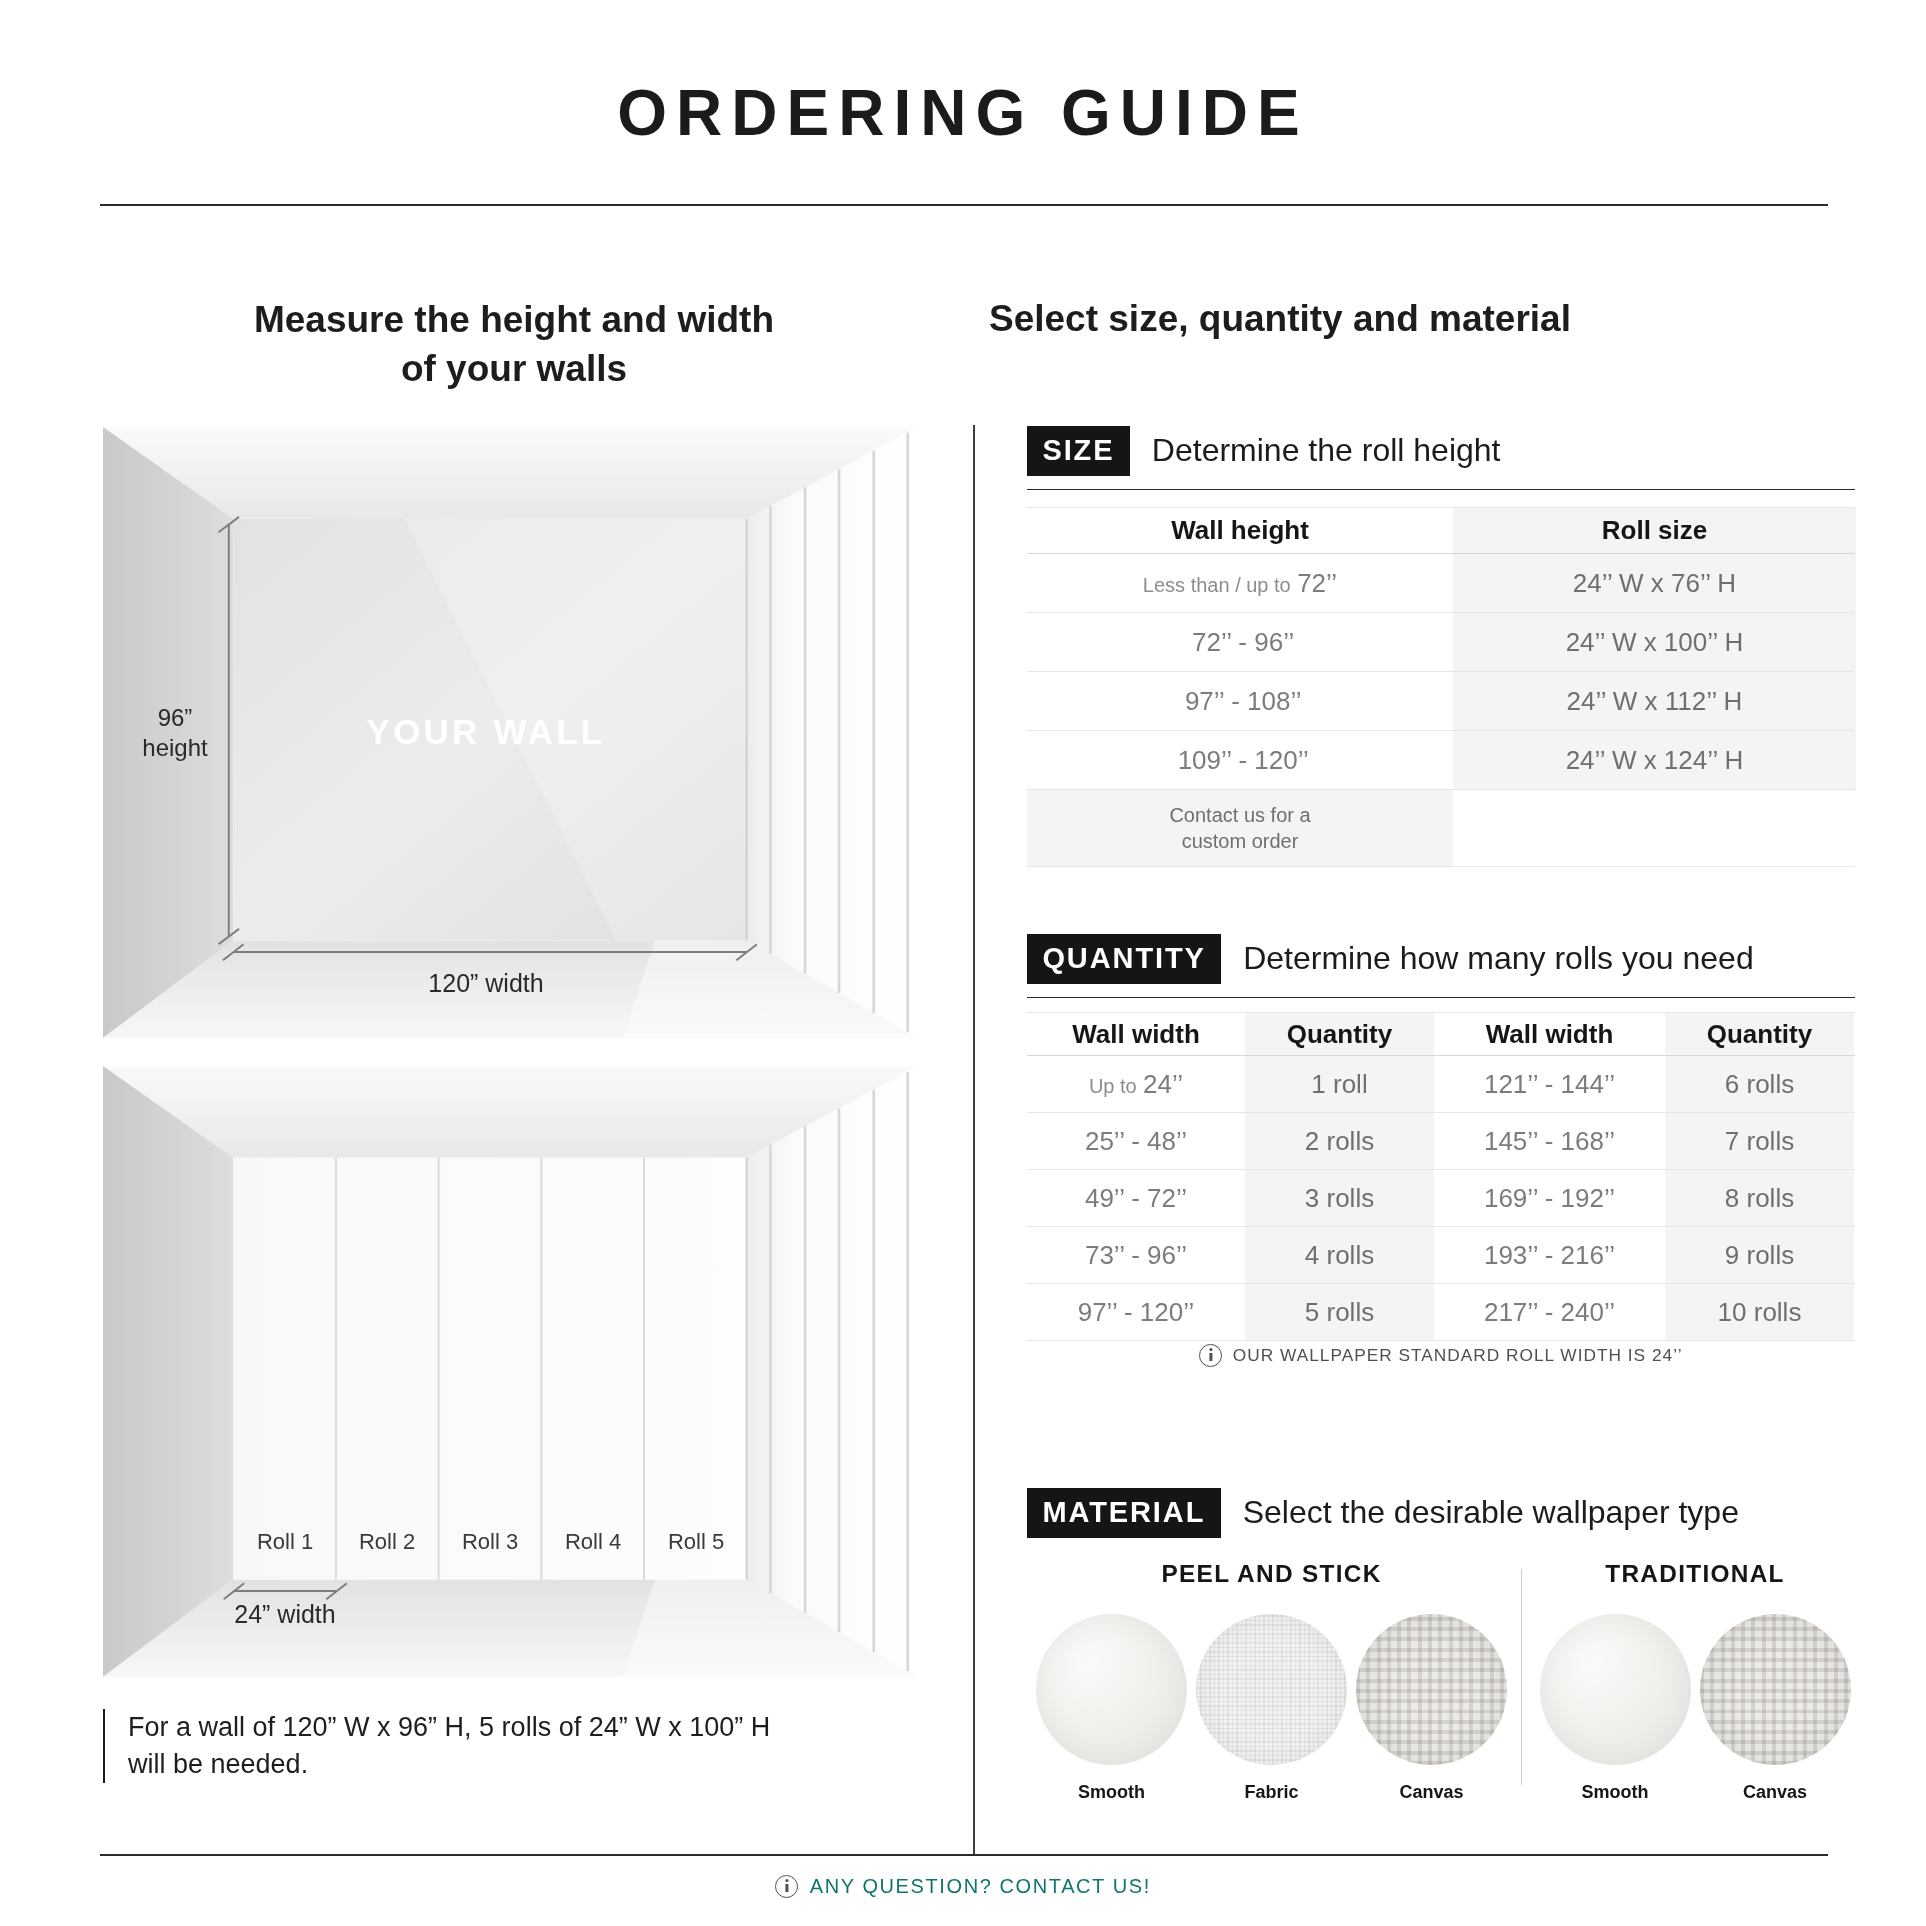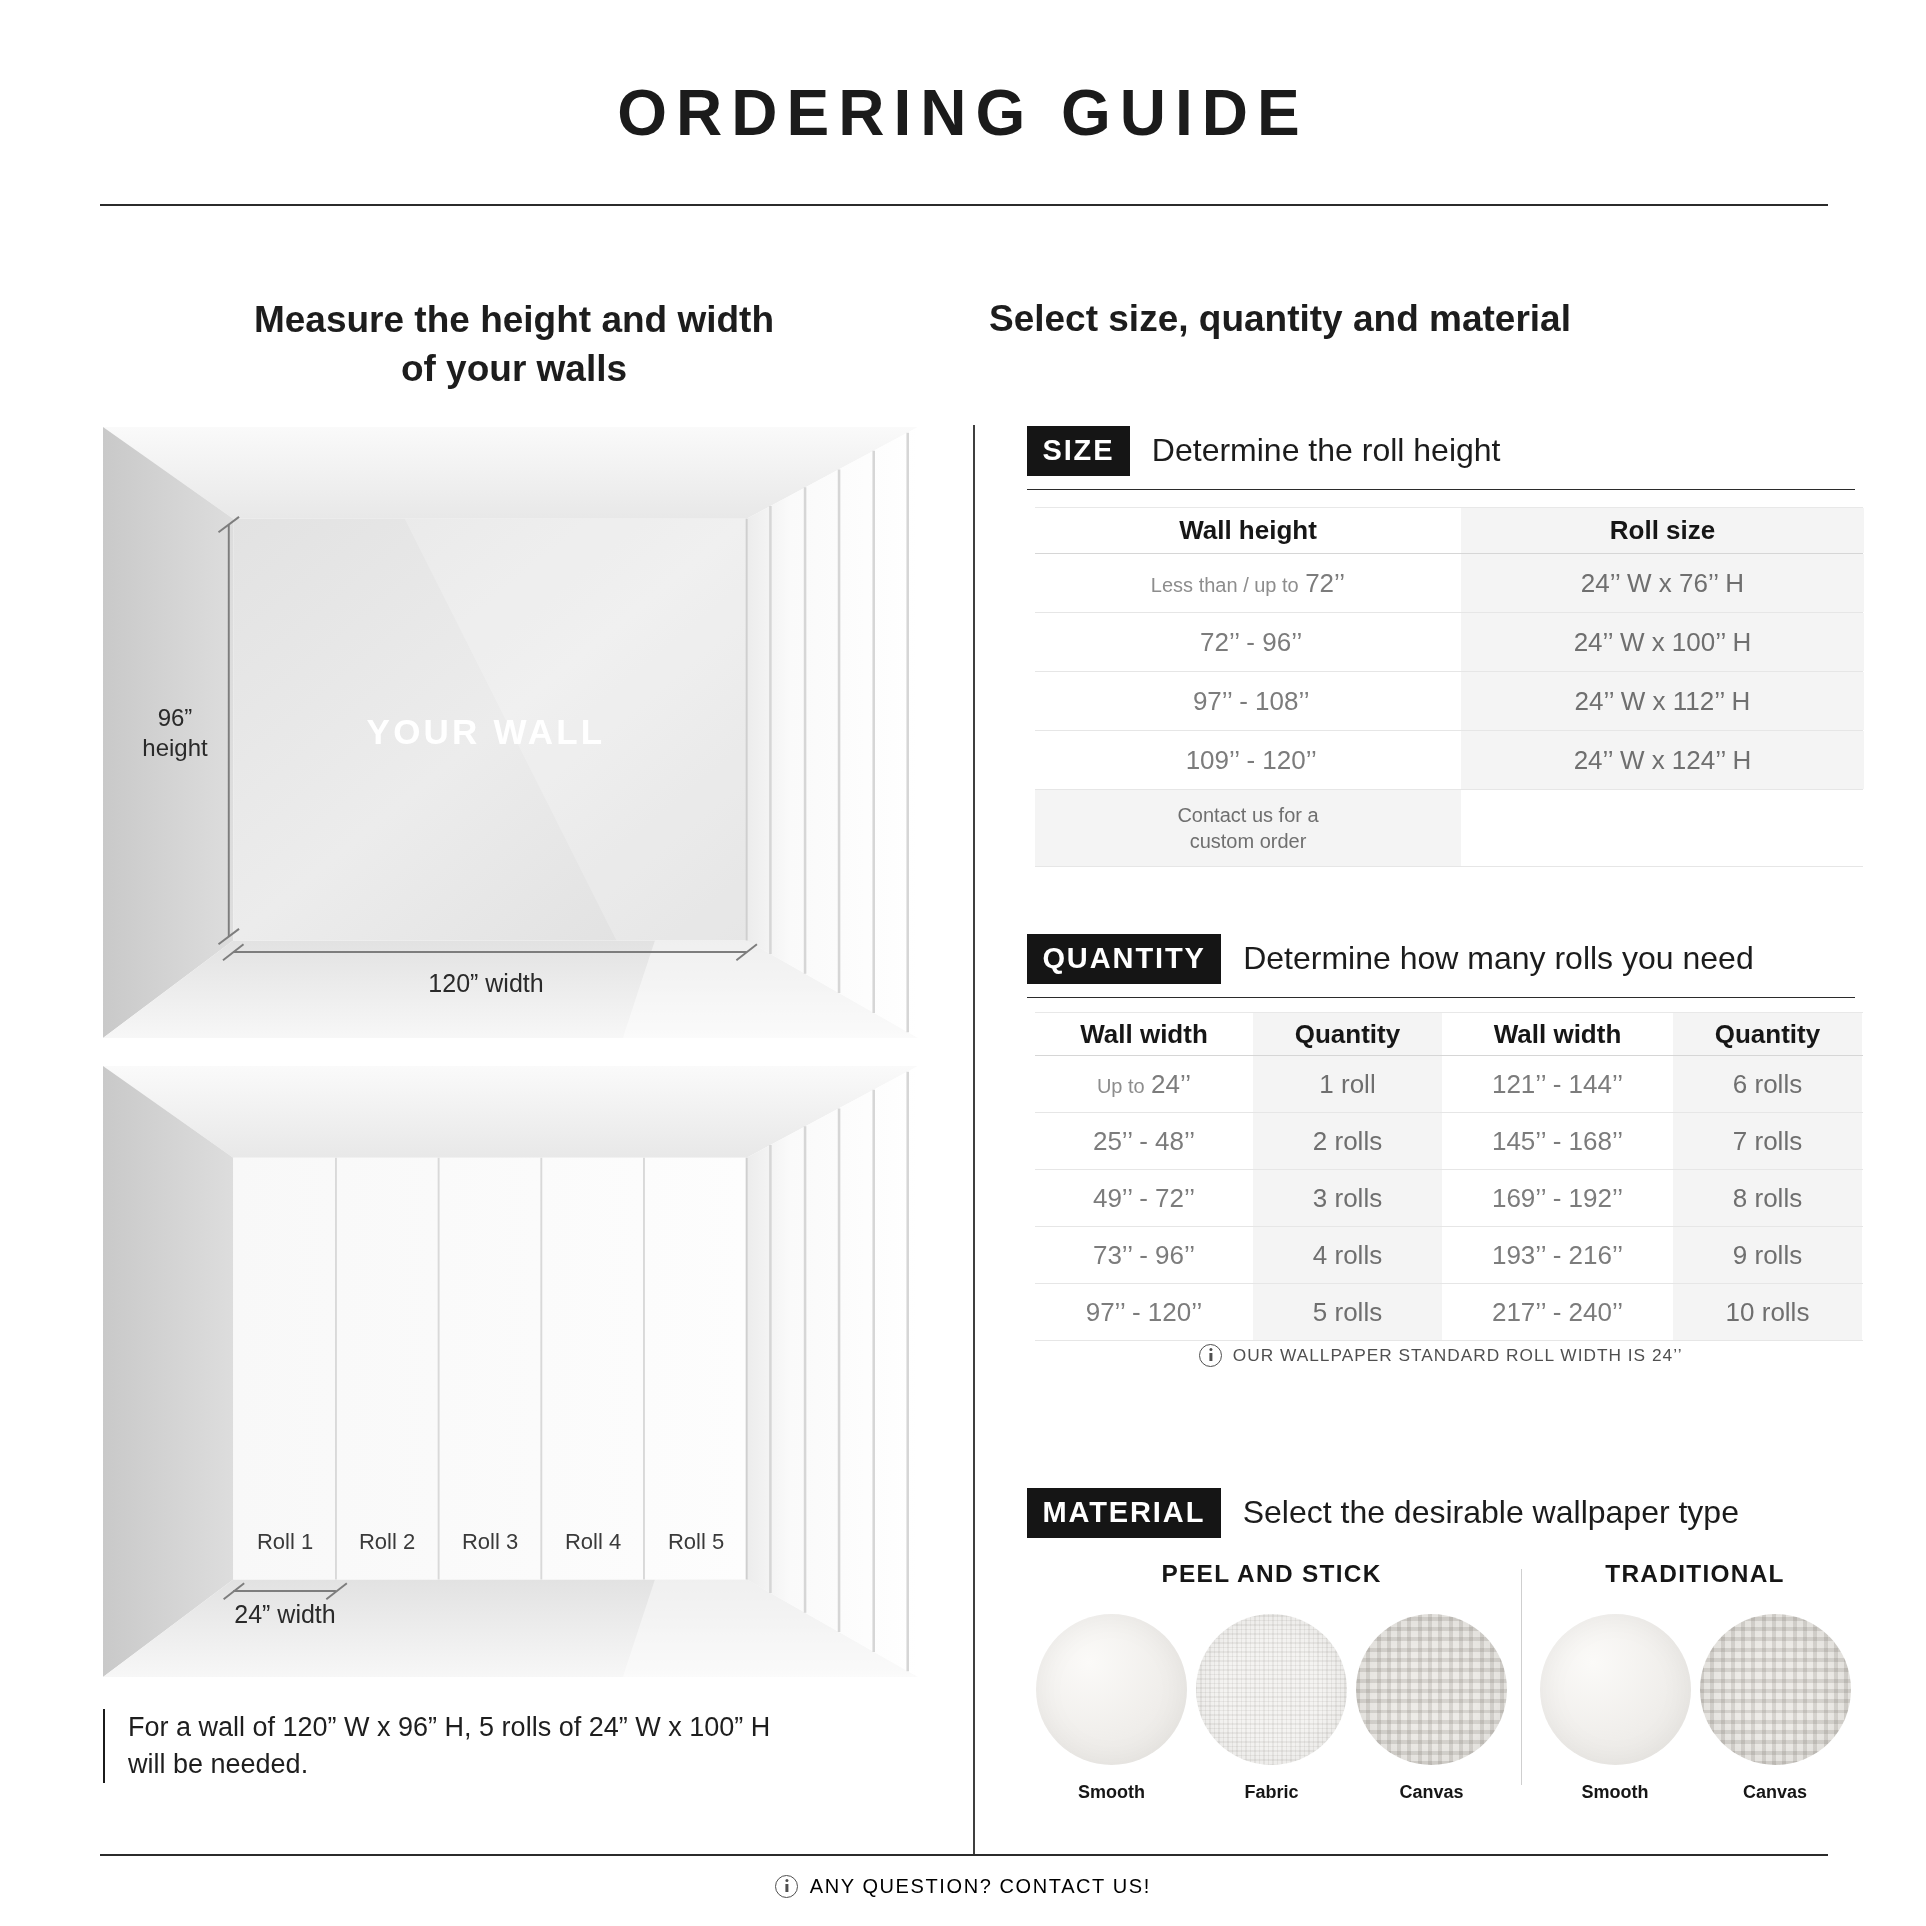--- a/index.html
+++ b/index.html
@@ -29,33 +29,33 @@
   .roll-label{position:absolute;top:476px;transform:translate(-50%,-50%);font-size:22px;color:#3a3a3a;}
 
   
   .example{position:absolute;left:103px;top:1709px;border-left:2.6px solid #1b1b1b;
     padding-left:23px;font-size:27px;line-height:37px;color:#1e1e1e;}
 
   
   .col-divider{position:absolute;left:973px;top:425px;width:1.9px;height:1430px;background:#3f3f3f;}
   .footer-rule{position:absolute;left:100px;top:1854px;width:1728px;height:1.9px;background:#2b2b2b;}
   .footer-note{position:absolute;left:0;top:1875px;width:1926px;display:flex;align-items:center;
-    justify-content:center;gap:11.6px;font-size:20px;letter-spacing:1.6px;color:#000000;}
+    justify-content:center;gap:11.6px;font-size:20px;letter-spacing:1.6px;color:#0f766e;}
 
   
   .right-col{position:absolute;left:1027px;top:0;width:828px;height:1926px;}
   .sec-head{position:absolute;left:0;width:828px;display:flex;align-items:center;gap:22px;}
   .sec-head.ruled{border-bottom:1.9px solid #2b2b2b;padding-bottom:13px;}
   #size-head{top:426px;} #qty-head{top:934px;} #mat-head{top:1488px;}
   .badge{background:#151515;color:#ffffff;font-size:29px;font-weight:700;letter-spacing:1.9px;
     padding:8.3px 15.4px;flex:0 0 auto;}
   .sec-title{font-size:32px;color:#1c1c1c;}
 
   
-  .gtable{position:absolute;left:8px;width:828px;border-top:1.3px solid #e8e8e8;}
+  .gtable{position:absolute;left:0;width:828px;border-top:1.3px solid #e8e8e8;}
   #size-table{top:507px;} #qty-table{top:1012px;}
   .trow{display:grid;border-bottom:1.3px solid #e6e6e6;}
   #size-table .trow{grid-template-columns:426px 403px;height:58px;}
   #size-table .trow.hrow{height:45px;}
   #size-table .trow.contact{height:76px;}
   #qty-table .trow{grid-template-columns:218px 189px 231px 189px;height:56px;}
   #qty-table .trow.hrow{height:42px;}
   .cell{display:flex;align-items:center;justify-content:center;height:100%;text-align:center;
     flex-direction:column;}
   .cell .inline{display:flex;align-items:baseline;}

